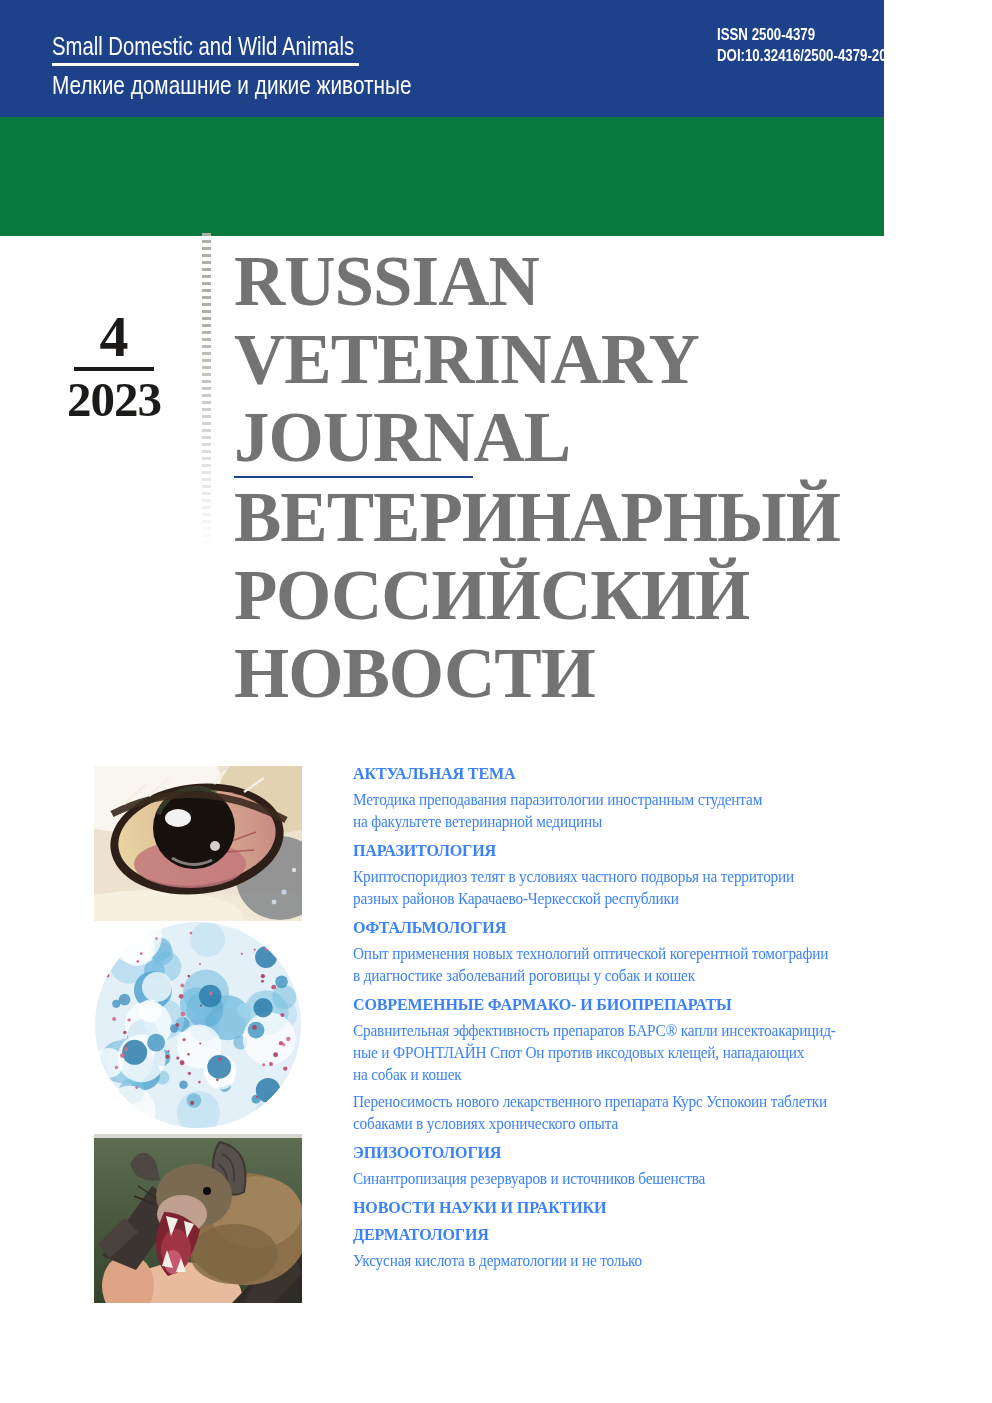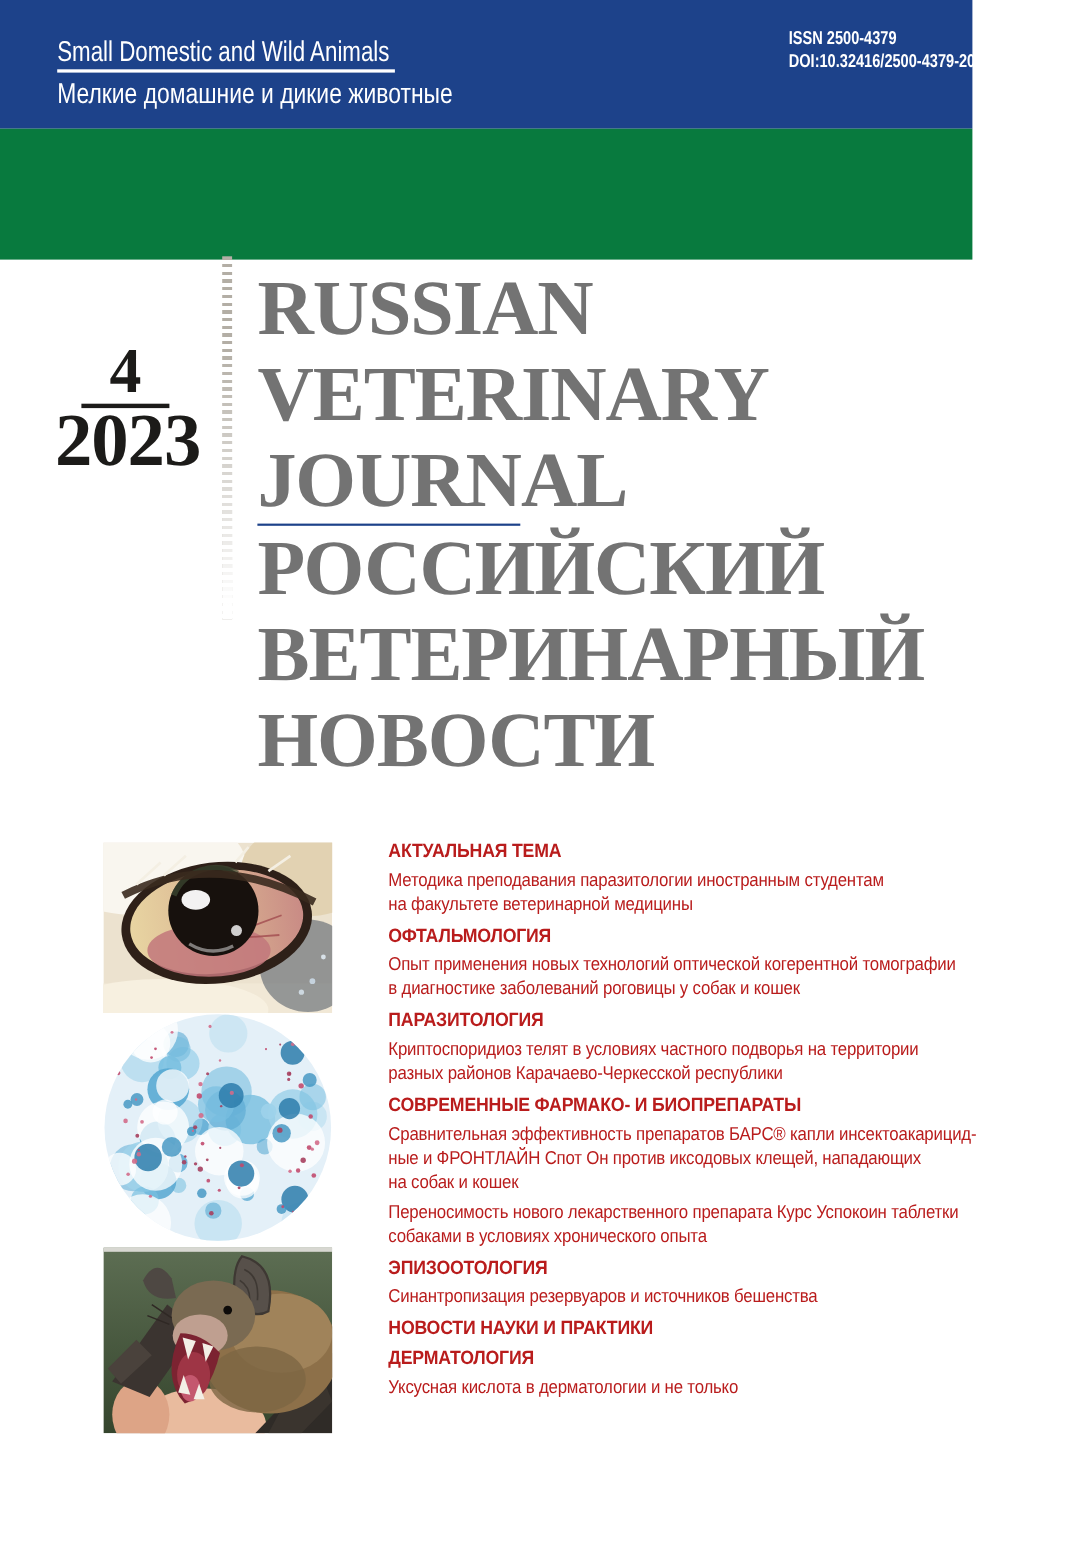--- a/index.html
+++ b/index.html
@@ -25,21 +25,21 @@
   .ladder{position:absolute;left:202px;top:233px;width:9px;height:330px;
           background:repeating-linear-gradient(to bottom,#b3aea5 0 3px,rgba(0,0,0,0) 3px 7px);}
   .ladder-fade{position:absolute;left:0;top:0;width:100%;height:100%;
           background:linear-gradient(to bottom,rgba(255,255,255,0) 25%,#fff 96%);}
 
   
   .issue{position:absolute;left:50px;top:312px;width:128px;text-align:center;
          font-family:"Liberation Serif",serif;font-weight:bold;color:#1c1b19;}
   .issue-num{font-size:58px;line-height:50px;}
   .issue-rule{width:80px;height:4px;background:#1c1b19;margin:5px auto 4px;}
-  .issue-year{font-size:68px;line-height:50px;letter-spacing:-1px;}
+  .issue-year{font-size:49px;line-height:50px;letter-spacing:-1px;}
 
   
   .mast{position:absolute;left:234px;color:#737373;font-family:"Liberation Serif",serif;
         font-weight:bold;letter-spacing:-1px;}
   .mast div{white-space:nowrap;}
   .mast-en{top:242px;font-size:71px;line-height:78px;}
   .mast-ru{top:478px;font-size:71px;line-height:78px;}
   .blue-rule{position:absolute;left:234px;top:476px;width:239px;height:2px;}
 
   
@@ -88,22 +88,22 @@
     <div class="issue-year">2023</div>
   </div>
 
   <div class="mast mast-en">
     <div>RUSSIAN</div>
     <div>VETERINARY</div>
     <div>JOURNAL</div>
   </div>
   <div class="blue-rule" style="background: rgb(29, 66, 138);"></div>
   <div class="mast mast-ru">
+    <div>ВЕТЕРИНАРНЫЙ</div>
     <div>РОССИЙСКИЙ</div>
-    <div>ВЕТЕРИНАРНЫЙ</div>
     <div>НОВОСТИ</div>
   </div>
 
   <div class="photo ph-eye">
     <svg width="208" height="155" viewBox="0 0 208 155" xmlns="http://www.w3.org/2000/svg">
       <defs>
         <linearGradient id="scl" x1="0" y1="0" x2="1" y2="0">
           <stop offset="0" stop-color="#e8d5a2"></stop>
             <stop offset=".55" stop-color="#d9b190"></stop>
           <stop offset="1" stop-color="#c98b85"></stop>
@@ -291,32 +291,32 @@
       <ellipse cx="82" cy="116" rx="15" ry="21" fill="#9e3545"></ellipse>
       <ellipse cx="79" cy="128" rx="9" ry="12" fill="#c4586e"></ellipse>
       <polygon points="72,82 77,102 84,85" fill="#f3efe6"></polygon>
       <polygon points="90,87 93,104 100,90" fill="#f3efe6"></polygon>
       <polygon points="68,132 73,116 79,134" fill="#f3efe6"></polygon>
       <polygon points="82,138 87,124 92,138" fill="#f3efe6"></polygon>
       <path d="M60,70 L40,62 M62,64 L44,52" stroke="#2f2824" stroke-width="1.4" fill="none"></path>
     </svg>
   </div>
 
-  <div class="toc" id="toc" style="color: #b91c1c;">
+  <div class="toc" id="toc" style="color: #3b82f6; font-family: Liberation Serif, serif;">
       <div class="toc-section">
         <div class="toc-heading">АКТУАЛЬНАЯ ТЕМА</div>
         <div class="toc-item">Методика преподавания паразитологии иностранным студентам<br>на факультете ветеринарной медицины</div>
       </div>
       <div class="toc-section">
+        <div class="toc-heading">ПАРАЗИТОЛОГИЯ</div>
+        <div class="toc-item">Криптоспоридиоз телят в условиях частного подворья на территории<br>разных районов Карачаево-Черкесской республики</div>
+      </div>
+      <div class="toc-section">
         <div class="toc-heading">ОФТАЛЬМОЛОГИЯ</div>
         <div class="toc-item">Опыт применения новых технологий оптической когерентной томографии<br>в диагностике заболеваний роговицы у собак и кошек</div>
-      </div>
-      <div class="toc-section">
-        <div class="toc-heading">ПАРАЗИТОЛОГИЯ</div>
-        <div class="toc-item">Криптоспоридиоз телят в условиях частного подворья на территории<br>разных районов Карачаево-Черкесской республики</div>
       </div>
       <div class="toc-section">
         <div class="toc-heading">СОВРЕМЕННЫЕ ФАРМАКО- И БИОПРЕПАРАТЫ</div>
         <div class="toc-item">Сравнительная эффективность препаратов БАРС® капли инсектоакарицид-<br>ные и ФРОНТЛАЙН Спот Он против иксодовых клещей, нападающих<br>на собак и кошек</div>
         <div class="toc-item">Переносимость нового лекарственного препарата Курс Успокоин таблетки<br>собаками в условиях хронического опыта</div>
       </div>
       <div class="toc-section">
         <div class="toc-heading">ЭПИЗООТОЛОГИЯ</div>
         <div class="toc-item">Синантропизация резервуаров и источников бешенства</div>
       </div>

